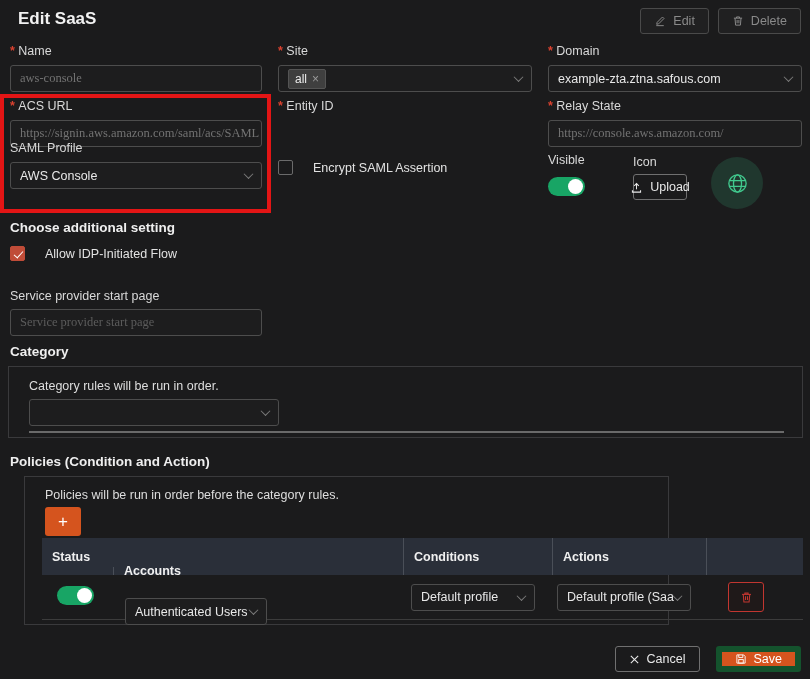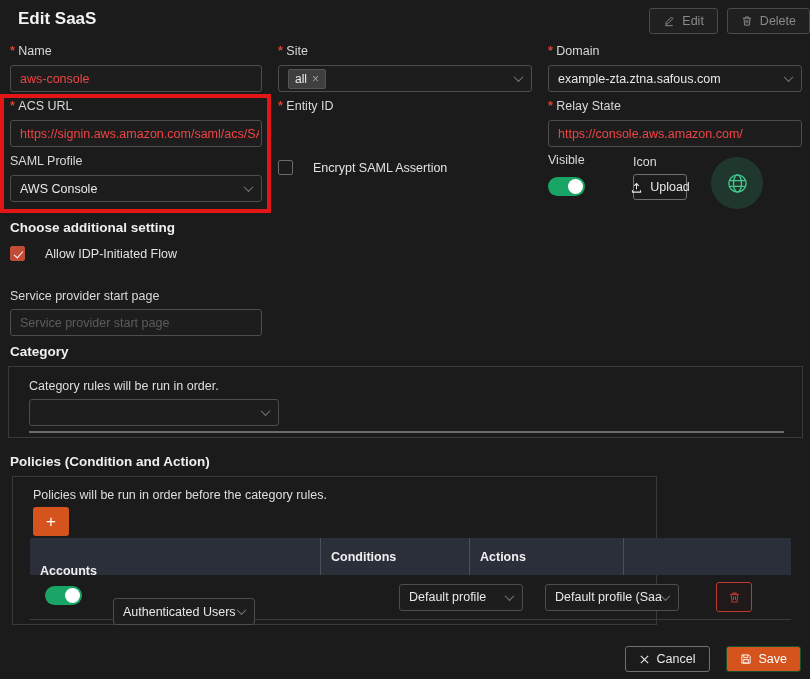--- a/index.html
+++ b/index.html
@@ -17,22 +17,22 @@
   
   .page-title { font-size:17px; font-weight:bold; color:#f2f2f2; }
   .section-heading { font-size:13.5px; font-weight:bold; color:#efefef; }
   .field-label { font-size:12.5px; color:#d9d9d9; display:block; }
   .req::before { content:"* "; color:#d9412f; font-weight:bold; }
 
   
   .txt-input {
     margin-top:7px; width:100%; height:27px;
     background:#1d1d1e; border:1px solid #4d4d4d; border-radius:3px;
-    color:#ef4444; font-size:12.5px; padding:0 9px;
-    font-family:Liberation Sans, sans-serif;
+    color:#737373; font-size:12.5px; padding:0 9px;
+    font-family:Liberation Serif, serif;
   }
   .txt-input::placeholder { color:#5c5c5c; }
   .select {
     margin-top:7px; width:100%; height:27px;
     background:#1d1d1e; border:1px solid #4d4d4d; border-radius:3px;
     display:flex; align-items:center; padding:0 9px; cursor:pointer;
   }
   .select .sel-text { flex:1; color:#e8e8e8; font-size:12.5px; white-space:nowrap; overflow:hidden; }
   .chev {
     width:7px; height:7px; flex:none;
@@ -47,21 +47,21 @@
   .tag .tag-x { color:#9a9a9a; font-size:12px; cursor:pointer; line-height:1; }
 
   
   .btn {
     display:inline-flex; align-items:center; justify-content:center; gap:7px;
     height:26px; padding:0 13px; border-radius:3px; font-size:12.5px;
     border:1px solid #4a4a4a; background:#202021; color:#8a8a8a; cursor:pointer;
     font-family:"Liberation Sans", sans-serif;
   }
   .btn-light { border:1px solid #707070; background:#1b1b1c; color:#e8e8e8; }
-  .btn-orange { border:1px solid #14532d; background:#d5541e; color:#ffffff; }
+  .btn-orange { border:6px solid #14532d; background:#d5541e; color:#ffffff; }
   .btn svg { flex:none; }
 
   .add-btn {
     width:36px; height:29px; border:none; border-radius:3px;
     background:#d5541e; color:#fff; font-size:17px; line-height:1;
     display:flex; align-items:center; justify-content:center; cursor:pointer;
   }
   .trash-btn {
     width:36px; height:30px; border:1px solid #c23630; border-radius:3px;
     background:#1f1919; color:#c23630; display:flex; align-items:center; justify-content:center;
@@ -118,21 +118,21 @@
   
   .highlight-box {
     position:absolute; left:0; top:94px; width:271px; height:119px;
     border:4px solid #e31515; pointer-events:none; z-index:6;
   }
   .avatar-circle {
     position:absolute; left:711px; top:157px; width:52px; height:52px;
     border-radius:50%; background:#20372e;
     display:flex; align-items:center; justify-content:center;
   }
-  .header-actions { position:absolute; top:8px; right:0; display:flex; gap:9px; }
+  .header-actions { position:absolute; top:8px; right:9px; display:flex; gap:9px; }
   .footer-actions { position:absolute; bottom:7px; right:9px; display:flex; gap:16px; }
 </style>
 </head>
 <body>
 
 <h1 class="abs page-title" style="left:18px; top:9px;">Edit SaaS</h1>
 
 <div class="header-actions">
   <button class="btn">
     <span style="display:inline-flex;">
@@ -189,21 +189,21 @@
 
 <div class="abs" style="left:278px; top:99px; width:254px;">
   <label class="field-label req">Entity ID</label>
 </div>
 
 <div class="abs" style="left:548px; top:99px; width:254px;">
   <label class="field-label req">Relay State</label>
   <input class="txt-input" type="text" value="https://console.aws.amazon.com/" style="">
 </div>
 
-<div class="abs" style="left:10px; top:154px; width:252px;">
+<div class="abs" style="left:10px; top:141px; width:252px;">
   <label class="field-label">SAML Profile</label>
   <div class="select">
     <span class="sel-text">AWS Console</span>
     <span class="chev"></span>
   </div>
 </div>
 
 <div class="abs cb-row" style="left:278px; top:160px;" aria-checked="false">
   <span class="cb"></span>
   <span class="cb-label">Encrypt SAML Assertion</span>
@@ -258,29 +258,30 @@
   <div class="panel-note abs" style="left:20px; top:12px;">Category rules will be run in order.</div>
   <div class="select abs" style="left:20px; top:32px; width:250px; margin-top:0;">
     <span class="sel-text"></span>
     <span class="chev"></span>
   </div>
   <div class="divider" style="left:20px; right:18px; bottom:4px;"></div>
 </div>
 
 <h2 class="abs section-heading" style="left:10px; top:454px;">Policies (Condition and Action)</h2>
 
-<div class="panel" style="left:12px; top:476px; width:645px; height:149px;">
+<div class="panel" style="left:24px; top:476px; width:645px; height:149px;">
   <div class="panel-note abs" style="left:20px; top:11px;">Policies will be run in order before the category rules.</div>
 
   <button class="add-btn abs" style="left:20px; top:30px;">
     <span>+</span>
   </button>
 
   <div class="ptable">
     <div class="ptable-head">
+      <div class="hc col-status">Status</div>
       <div class="hc col-accounts">Accounts</div>
       <div class="hc col-conditions">Conditions</div>
       <div class="hc col-actions">Actions</div>
       <div class="hc col-del"></div>
     </div>
 
     <div class="ptable-row">
       <div class="col-status">
         <span class="toggle" aria-checked="true"></span>
       </div>

